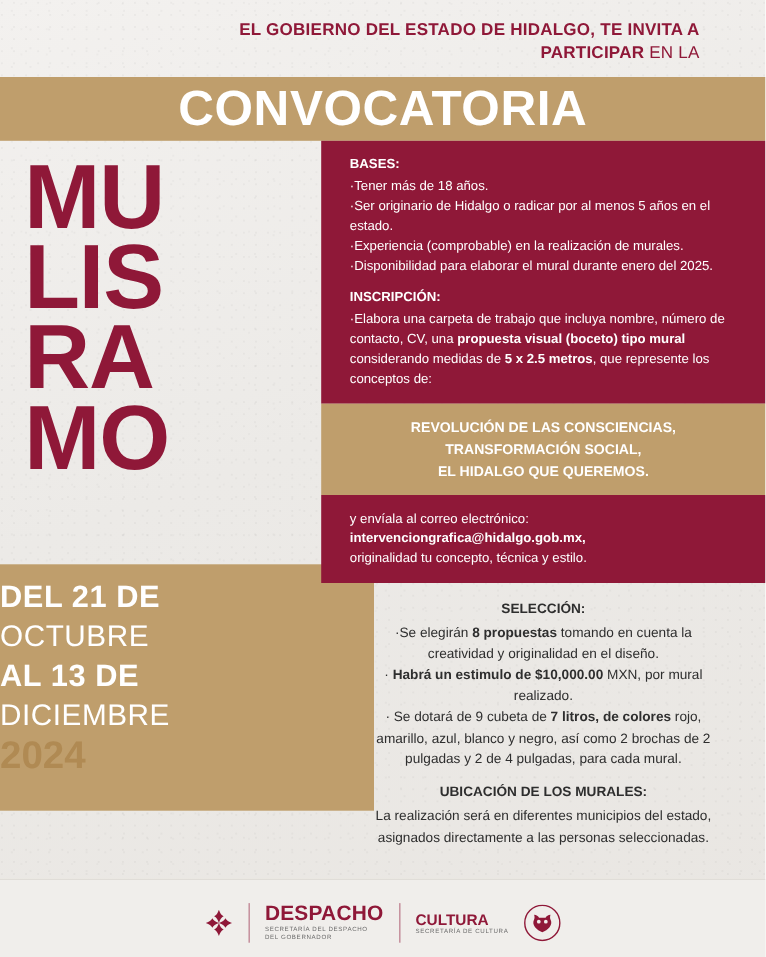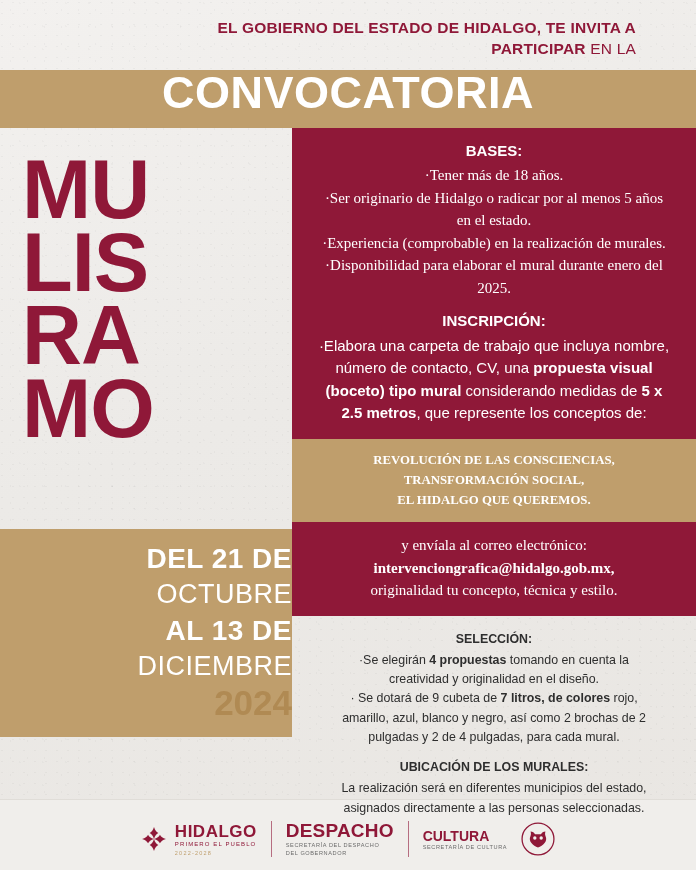--- a/index.html
+++ b/index.html
@@ -33,41 +33,40 @@
     font-weight: 700;
   }
   .invite .light { font-weight: 400; }
 
   
   .title-band {
     position: relative;
     height: 58px;
     background: #bf9e6c;
     display: flex;
-    align-items: flex-start;
+    align-items: center;
     justify-content: center;
   }
   .title-band .title {
     color: #ffffff;
     font-size: 45px;
     font-weight: 700;
     letter-spacing: 0.5px;
     line-height: 1;
     white-space: nowrap;
   }
 
   
   .body {
     display: flex;
     height: 671px;
   }
   .left {
     width: 292px;
     position: relative;
-    margin-top: 11px;
   }
   .right {
     width: 404px;
     position: relative;
   }
 
   
   .word-stack {
     padding: 14px 0 0 22px;
     color: #8f1838;
@@ -76,25 +75,25 @@
     line-height: 0.88;
     letter-spacing: -1px;
   }
   .word-stack div { }
 
   
   .date-block {
     position: absolute;
     left: 0;
     bottom: 62px;
-    width: 292px;
+    width: 340px;
     background: #bf9e6c;
     color: #ffffff;
-    padding: 12px 0 14px 0;
-    text-align: right;
+    padding: 12px 0 30px 0;
+    text-align: left;
   }
   .date-block .l1 {
     font-size: 28px;
     font-weight: 700;
     letter-spacing: 0.5px;
     line-height: 1.25;
   }
   .date-block .l2 {
     font-size: 27px;
     font-weight: 400;
@@ -106,22 +105,21 @@
     font-weight: 700;
     color: #b08a53;
     line-height: 1.1;
   }
 
   
   .panel-maroon {
     background: #8f1838;
     color: #ffffff;
     padding: 12px 26px 14px 26px;
-    text-align: center;
-    font-size: 15px;
+    font-size: 12px;
     line-height: 1.5;
   }
   .panel-gold {
     background: #bf9e6c;
     color: #ffffff;
     padding: 12px 26px;
     text-align: center;
     font-size: 12.8px;
     font-weight: 700;
     line-height: 1.55;
@@ -133,21 +131,21 @@
     text-align: center;
     font-size: 12.4px;
     line-height: 1.55;
   }
   .head {
     font-weight: 700;
     display: block;
     margin-bottom: 2px;
   }
   .b { font-weight: 700; }
-  .blk { display: block; font-family: Liberation Serif, serif; }
+  .blk { display: block; }
   .sp { height: 11px; }
 
   
   .footer {
     height: 80px;
     background: #f0eeeb;
     border-top: 1px solid #e0ddd8;
     display: flex;
     align-items: center;
     justify-content: center;
@@ -271,43 +269,39 @@
       </div>
 
       <div class="panel-maroon">
         <span class="blk">y envíala al correo electrónico:</span>
         <span class="blk b">intervenciongrafica@hidalgo.gob.mx,</span>
         <span class="blk">originalidad tu concepto, técnica y estilo.</span>
       </div>
 
       <div class="panel-white">
         <span class="head">SELECCIÓN:</span>
-        <span>·Se elegirán </span><span class="b">4 propuestas</span><span> tomando en cuenta la creatividad y originalidad en el diseño.</span>
+        <span>·Se elegirán </span><span class="b">8 propuestas</span><span> tomando en cuenta la creatividad y originalidad en el diseño.</span>
+        <div><span>· </span><span class="b">Habrá un estimulo de $10,000.00</span><span> MXN, por mural realizado.</span></div>
         <div><span>· Se dotará de 9 cubeta de </span><span class="b">7 litros, de colores</span><span> rojo, amarillo, azul, blanco y negro, así como 2 brochas de 2 pulgadas y 2 de 4 pulgadas, para cada mural.</span></div>
 
         <div class="sp"></div>
 
         <span class="head">UBICACIÓN DE LOS MURALES:</span>
         <span>La realización será en diferentes municipios del estado, asignados directamente a las personas seleccionadas.</span>
       </div>
 
     </div>
   </div>
 
   <div class="footer">
 
     <div class="logo-group">
       <svg class="hidalgo-mark" viewBox="0 0 24 24" aria-hidden="true">
         <path fill="currentColor" d="M12 1c1 3 2 4.5 4 5.5C14 7.5 13 9 12 12c-1-3-2-4.5-4-5.5C10 5.5 11 4 12 1zM1 12c3-1 4.5-2 5.5-4C7.5 10 9 11 12 12c-3 1-4.5 2-5.5 4C5.5 14 4 13 1 12zM23 12c-3 1-4.5 2-5.5 4-1-2-2.5-3-5.5-4 3-1 4.5-2 5.5-4 1 2 2.5 3 5.5 4zM12 23c-1-3-2-4.5-4-5.5 2-1 3-2.5 4-5.5 1 3 2 4.5 4 5.5-2 1-3 2.5-4 5.5z"></path>
       </svg>
-      <div class="hidalgo-text">
-        <div class="l1">HIDALGO</div>
-        <div class="l2">PRIMERO EL PUEBLO</div>
-        <div class="l3">2022-2028</div>
-      </div>
     </div>
 
     <div class="logo-sep"></div>
 
     <div class="dep">
       <div class="l1">DESPACHO</div>
       <div class="l2">SECRETARÍA DEL DESPACHO</div>
       <div class="l2">DEL GOBERNADOR</div>
     </div>
 

